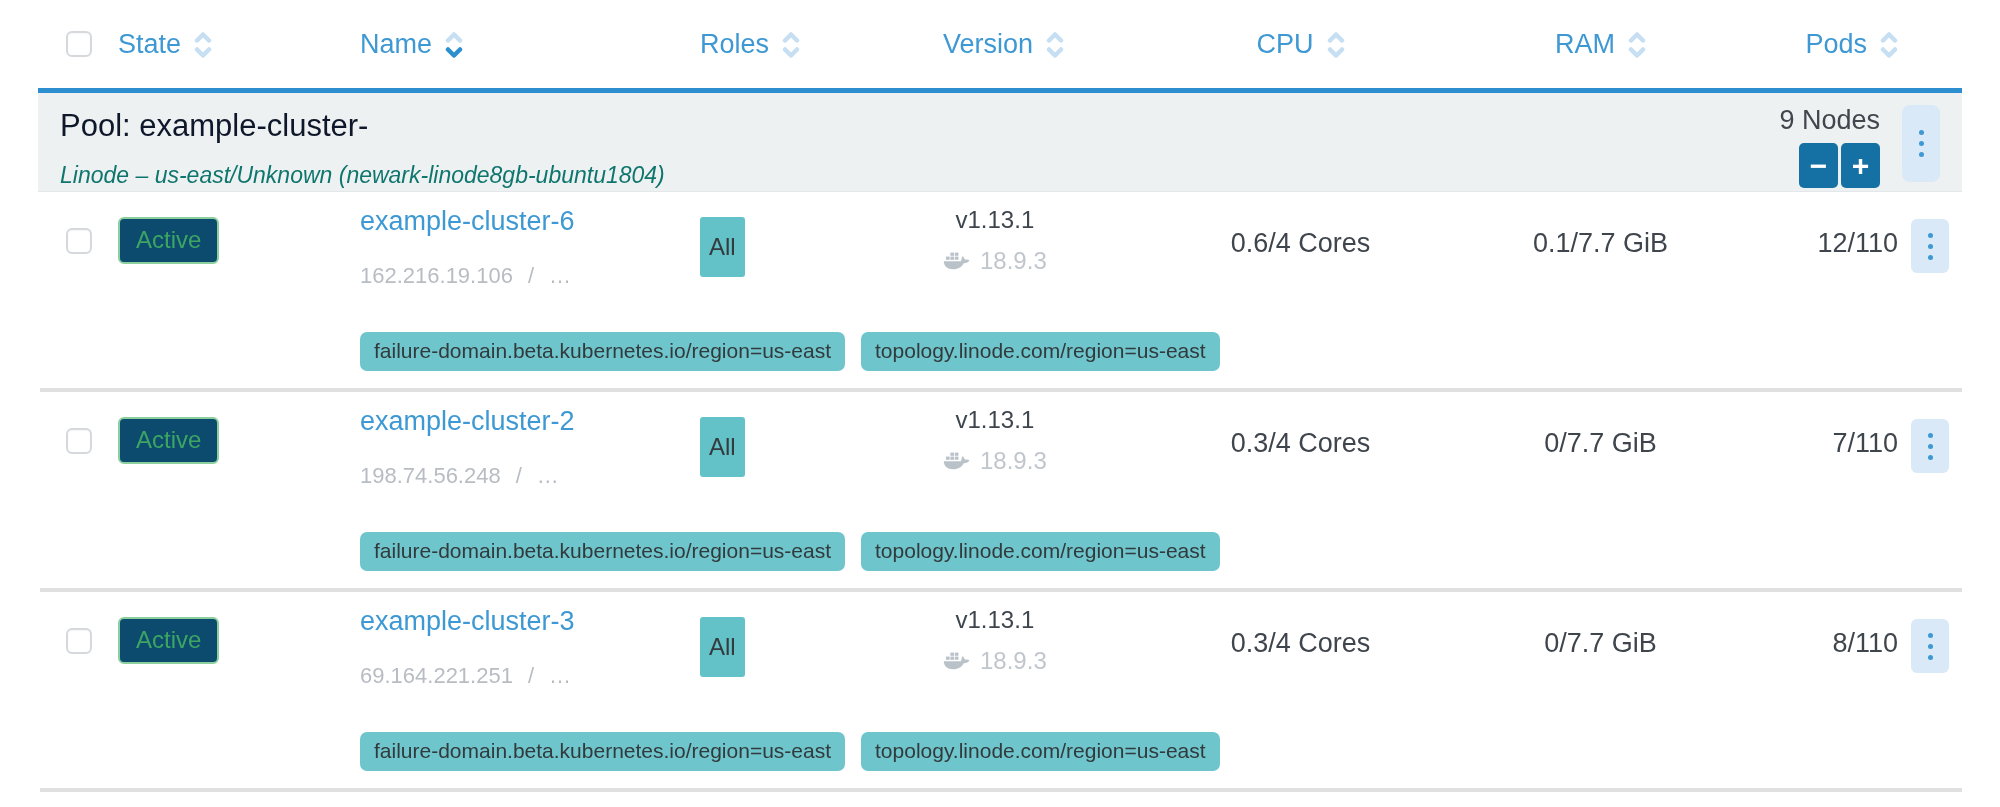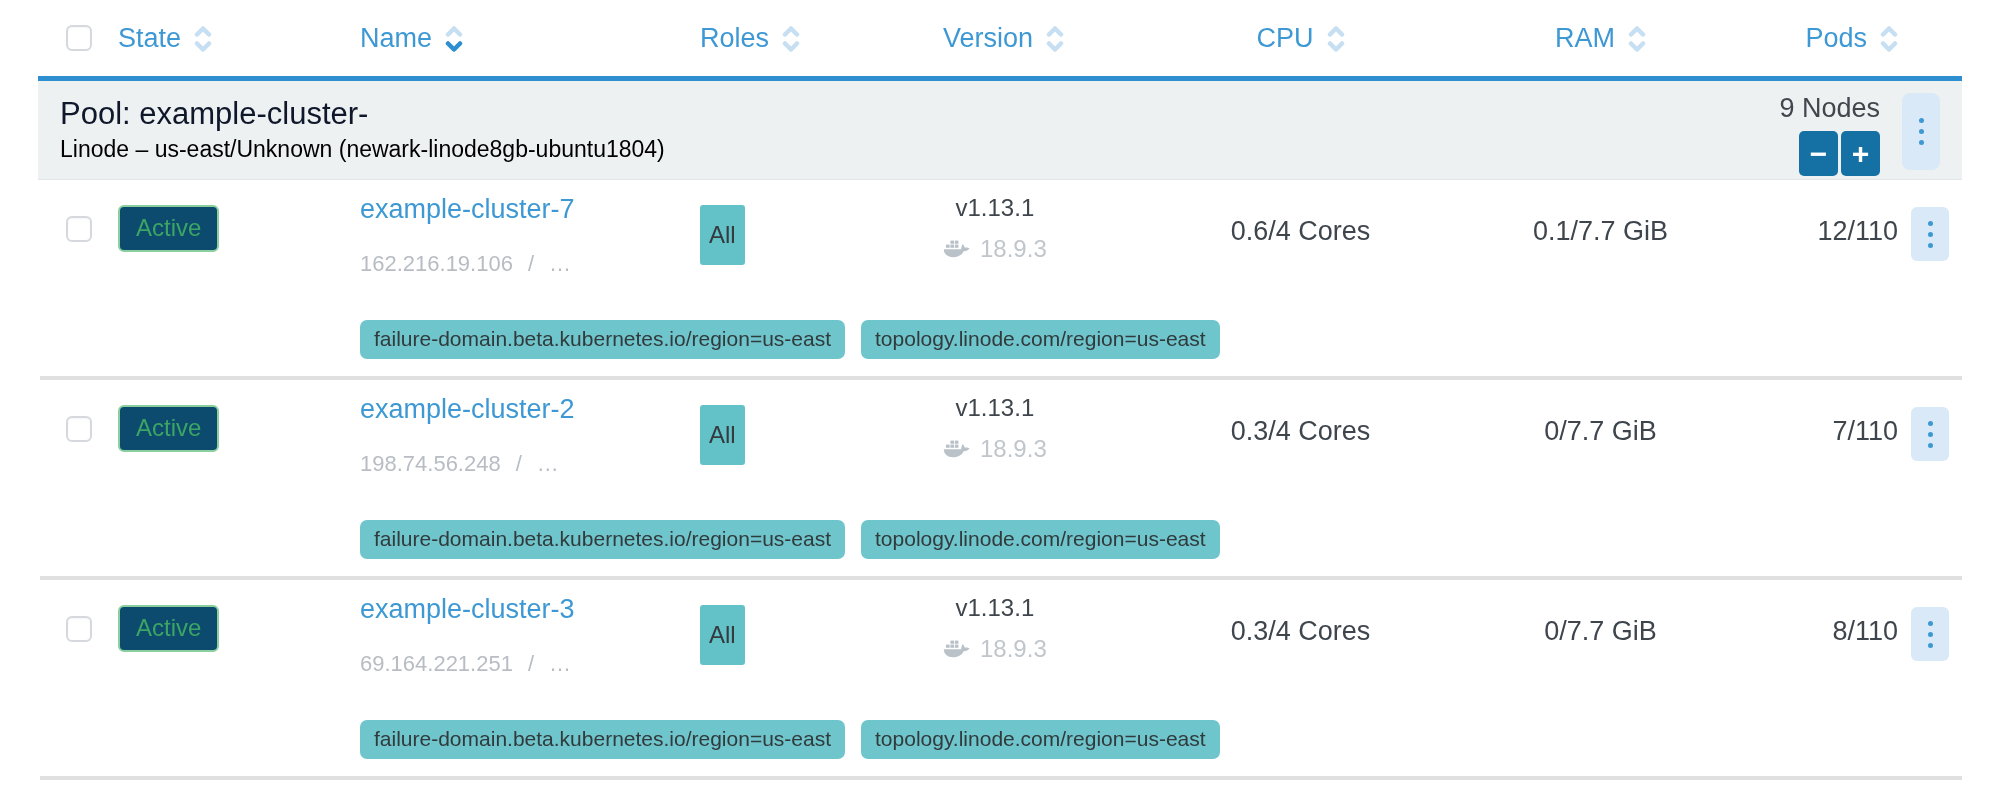--- a/index.html
+++ b/index.html
@@ -9,21 +9,21 @@
     font-family:"Liberation Sans","DejaVu Sans",sans-serif;
     color:#3e454c;
   }
   .table { width:1924px; margin:0 38px; }
   .grid {
     display:grid;
     grid-template-columns:80px 242px 340px 243px 210px 295px 305px 145px 64px;
   }
 
   
-  .thead { height:76px; align-items:center; }
+  .thead { height:88px; align-items:center; }
   .th {
     display:flex; align-items:center; gap:13px;
     color:#3d98d3; font-size:27px; cursor:pointer;
   }
   .th.center { justify-content:center; }
   .th.right { justify-content:flex-end; }
   .c-check { padding-left:28px; display:flex; align-items:center; }
   .checkbox {
     width:26px; height:26px; background:#fff;
     border:2px solid #d5d9dd; border-radius:6px; display:inline-block;
@@ -37,21 +37,21 @@
   
   .pool {
     border-top:5px solid #2e8fd0;
     border-bottom:1px solid #e4e7e9;
     background:#eef1f2; height:104px;
     display:flex; justify-content:space-between;
     padding:0 22px;
   }
   .pool-left { padding-top:15px; }
   .pool-title { font-size:31px; color:#0f172a; }
-  .pool-subtitle { margin-top:4px; font-size:23px; color:#000000; }
+  .pool-subtitle { margin-top:18px; font-size:23px; color:#0f766e;font-style:italic; }
   .pool-right { display:flex; gap:22px; align-items:flex-start; padding-top:12px; }
   .pool-scale { display:flex; flex-direction:column; align-items:flex-end; }
   .nodes-count { font-size:27px; color:#41474d; }
   .scale-buttons { margin-top:7px; display:flex; gap:3px; }
   .scale-btn {
     width:39px; height:45px; background:#1571a3; color:#ffffff;
     border:none; border-radius:5px; font-size:30px; font-weight:bold;
     display:flex; align-items:center; justify-content:center;
     font-family:"Liberation Sans","DejaVu Sans",sans-serif; cursor:pointer; line-height:1;
   }
@@ -208,21 +208,21 @@
   <div id="node-rows">
   <div class="node-row">
     <div class="grid row-grid">
       <div class="cell check">
         <span class="checkbox"></span>
       </div>
       <div class="cell">
         <span class="badge-active">Active</span>
       </div>
       <div class="name-cell">
-        <a class="node-link" href="#">example-cluster-7</a>
+        <a class="node-link" href="#">example-cluster-6</a>
         <div class="node-address">
           <span>162.216.19.106</span>
           <span>/</span>
           <span>…</span>
         </div>
       </div>
       <div class="cell">
         <span class="badge-role">All</span>
       </div>
       <div>

